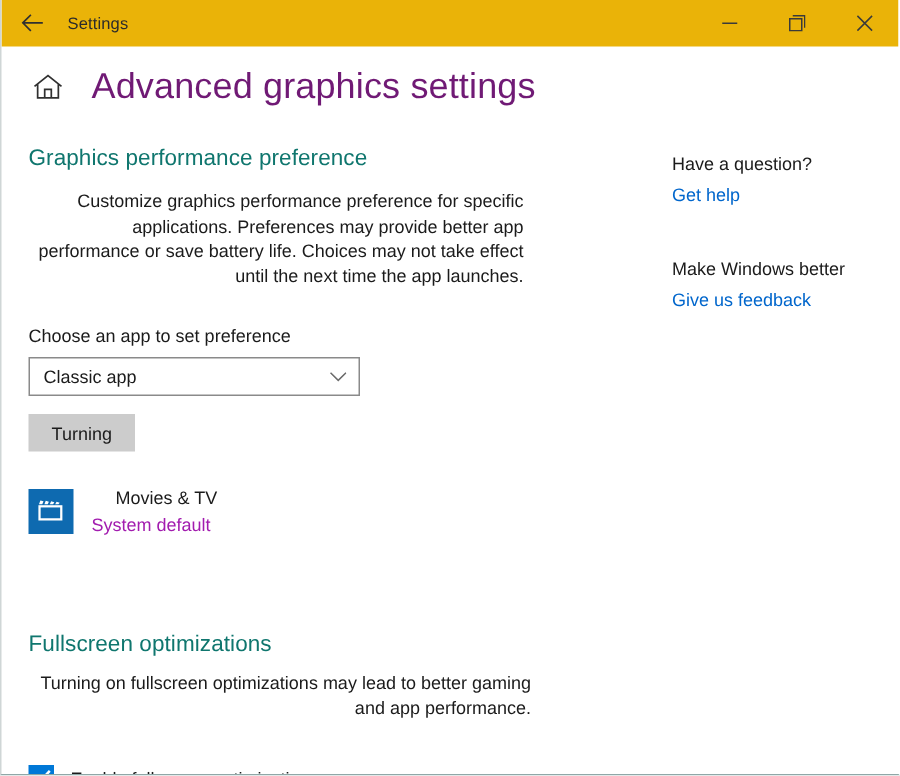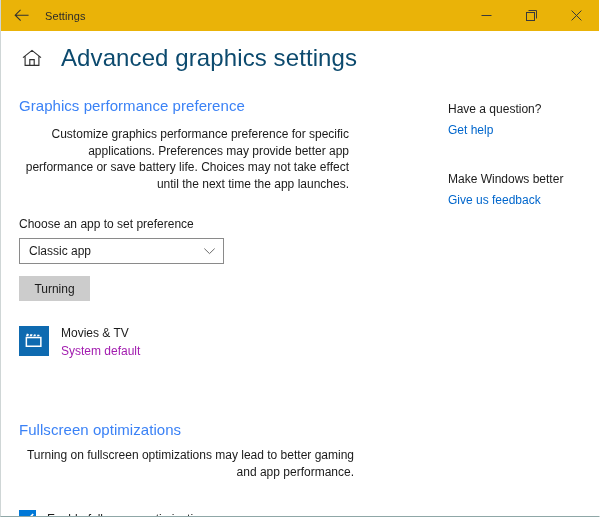--- a/index.html
+++ b/index.html
@@ -71,21 +71,21 @@
     display: flex;
     align-items: center;
     padding: 9px 0 0 18px;
     height: 44px;
     box-sizing: border-box;
   }
   #home-icon { width: 26px; height: 26px; display: flex; align-items: center; justify-content: center; }
   #page-title {
     font-size: 24px;
     font-weight: 400;
-    color: #0c4a6e;
+    color: #701a75;
     margin-left: 16px;
     letter-spacing: .1px;
     line-height: 1;
   }
 
   
   #content {
     display: flex;
     padding-top: 22px;
   }
@@ -96,21 +96,21 @@
   }
   #side-col {
     padding-left: 61px;
     padding-top: 4px;
     box-sizing: border-box;
   }
 
   h2.section-title {
     font-size: 15px;
     font-weight: 400;
-    color: #3b82f6;
+    color: #0f766e;
     margin: 0 0 12px 0;
     letter-spacing: .05px;
   }
   p.body-text {
     font-size: 12px;
     color: #1b1b1b;
     line-height: 16.5px;
     margin: 0;
     width: 330px;
     text-align: right;
@@ -118,21 +118,21 @@
 
   .field-label {
     font-size: 12px;
     color: #1b1b1b;
     margin-top: 25px;
     margin-bottom: 7px;
   }
 
   
   #app-type-select {
-    width: 205px;
+    width: 221px;
     height: 26px;
     box-sizing: border-box;
     border: 1px solid #8a8a8a;
     background: #ffffff;
     display: flex;
     align-items: center;
     position: relative;
     cursor: default;
   }
   #app-type-select .value {
@@ -173,21 +173,21 @@
   .app-tile {
     width: 30px;
     height: 30px;
     background: #0e6ab0;
     display: flex;
     align-items: center;
     justify-content: center;
     flex: 0 0 auto;
   }
   .app-meta { margin-left: 12px; }
-  .app-name { font-size: 12px; color: #1b1b1b; line-height: 15px; }
+  .app-name { font-size: 12px; color: #1b1b1b; line-height: 15px; margin-left: 16px; }
   .app-sub  { font-size: 12px; color: #a21caf; line-height: 15px; }
 
   
   #fullscreen-section { margin-top: 62px; }
   #fullscreen-section h2.section-title { margin-bottom: 9px; }
   #fullscreen-section p.body-text { width: 335px; }
 
   .checkbox-row {
     display: flex;
     align-items: center;

